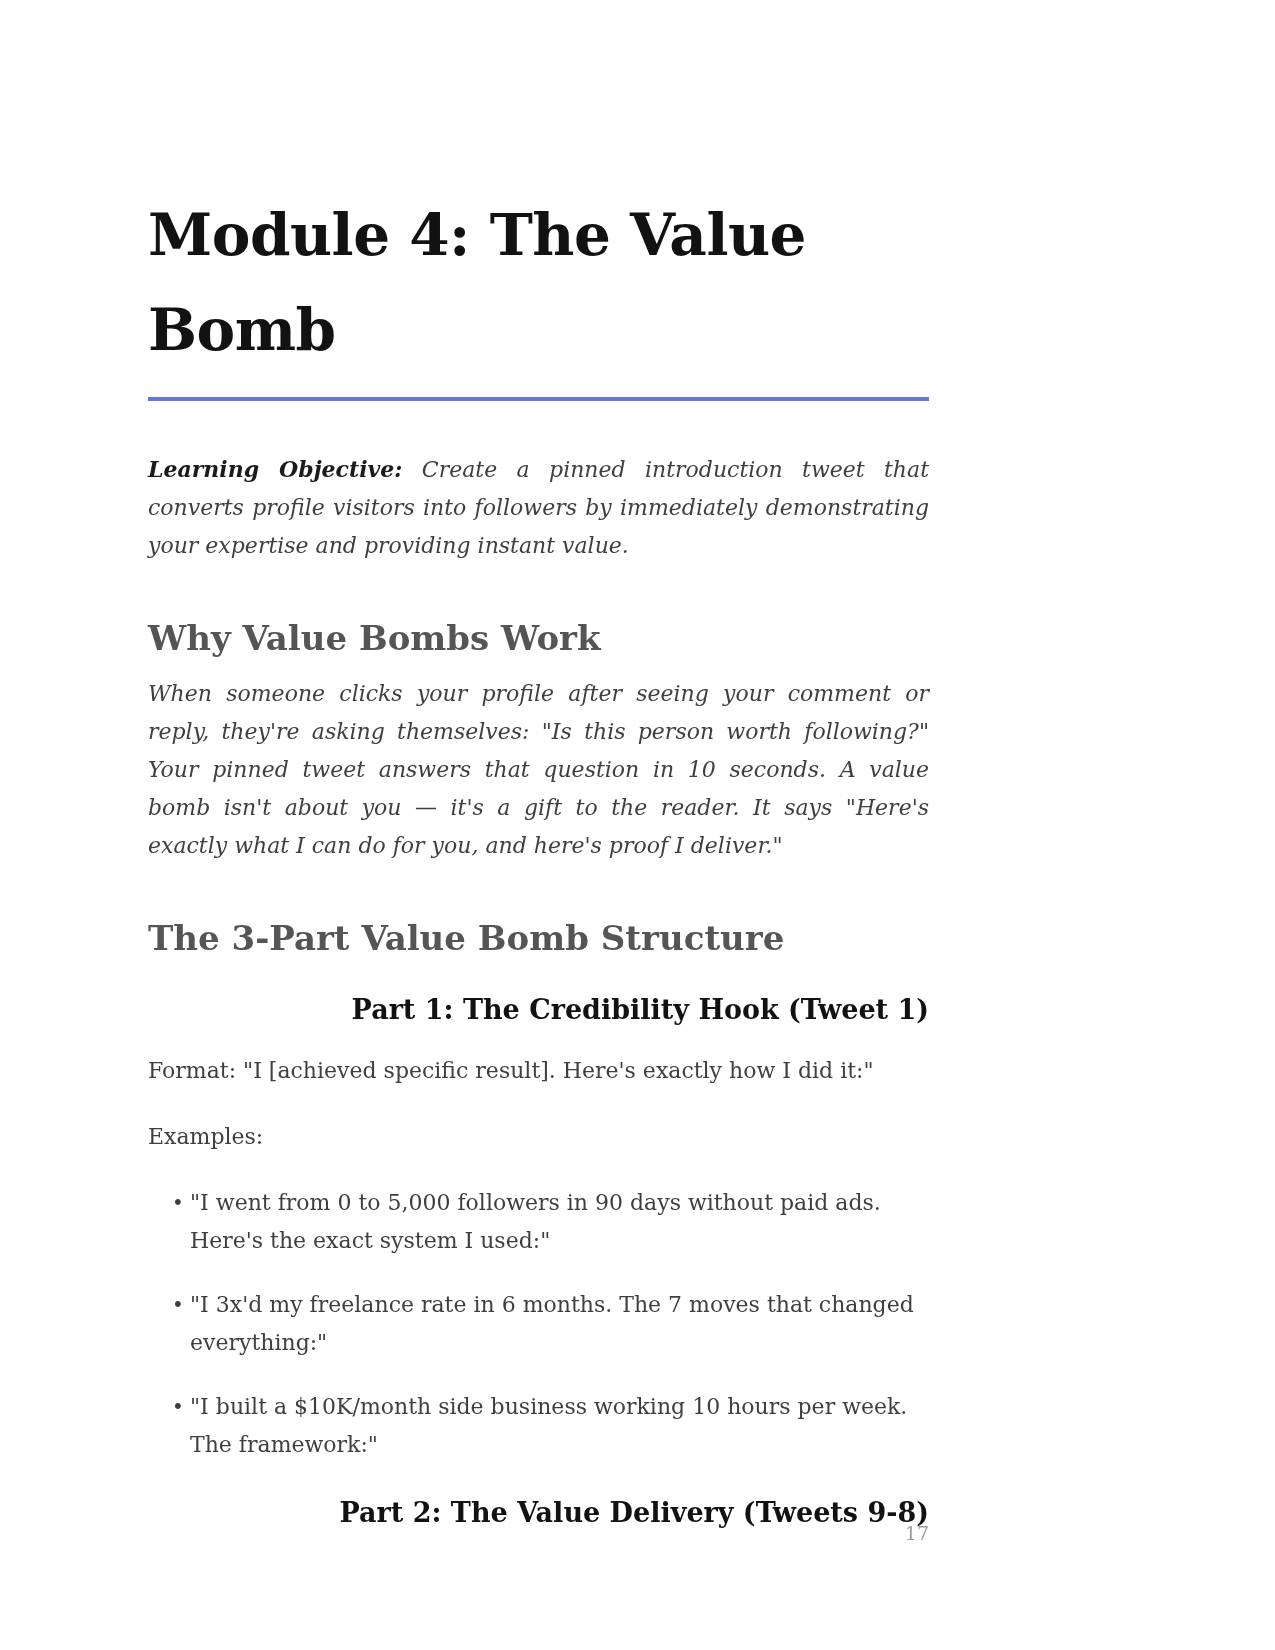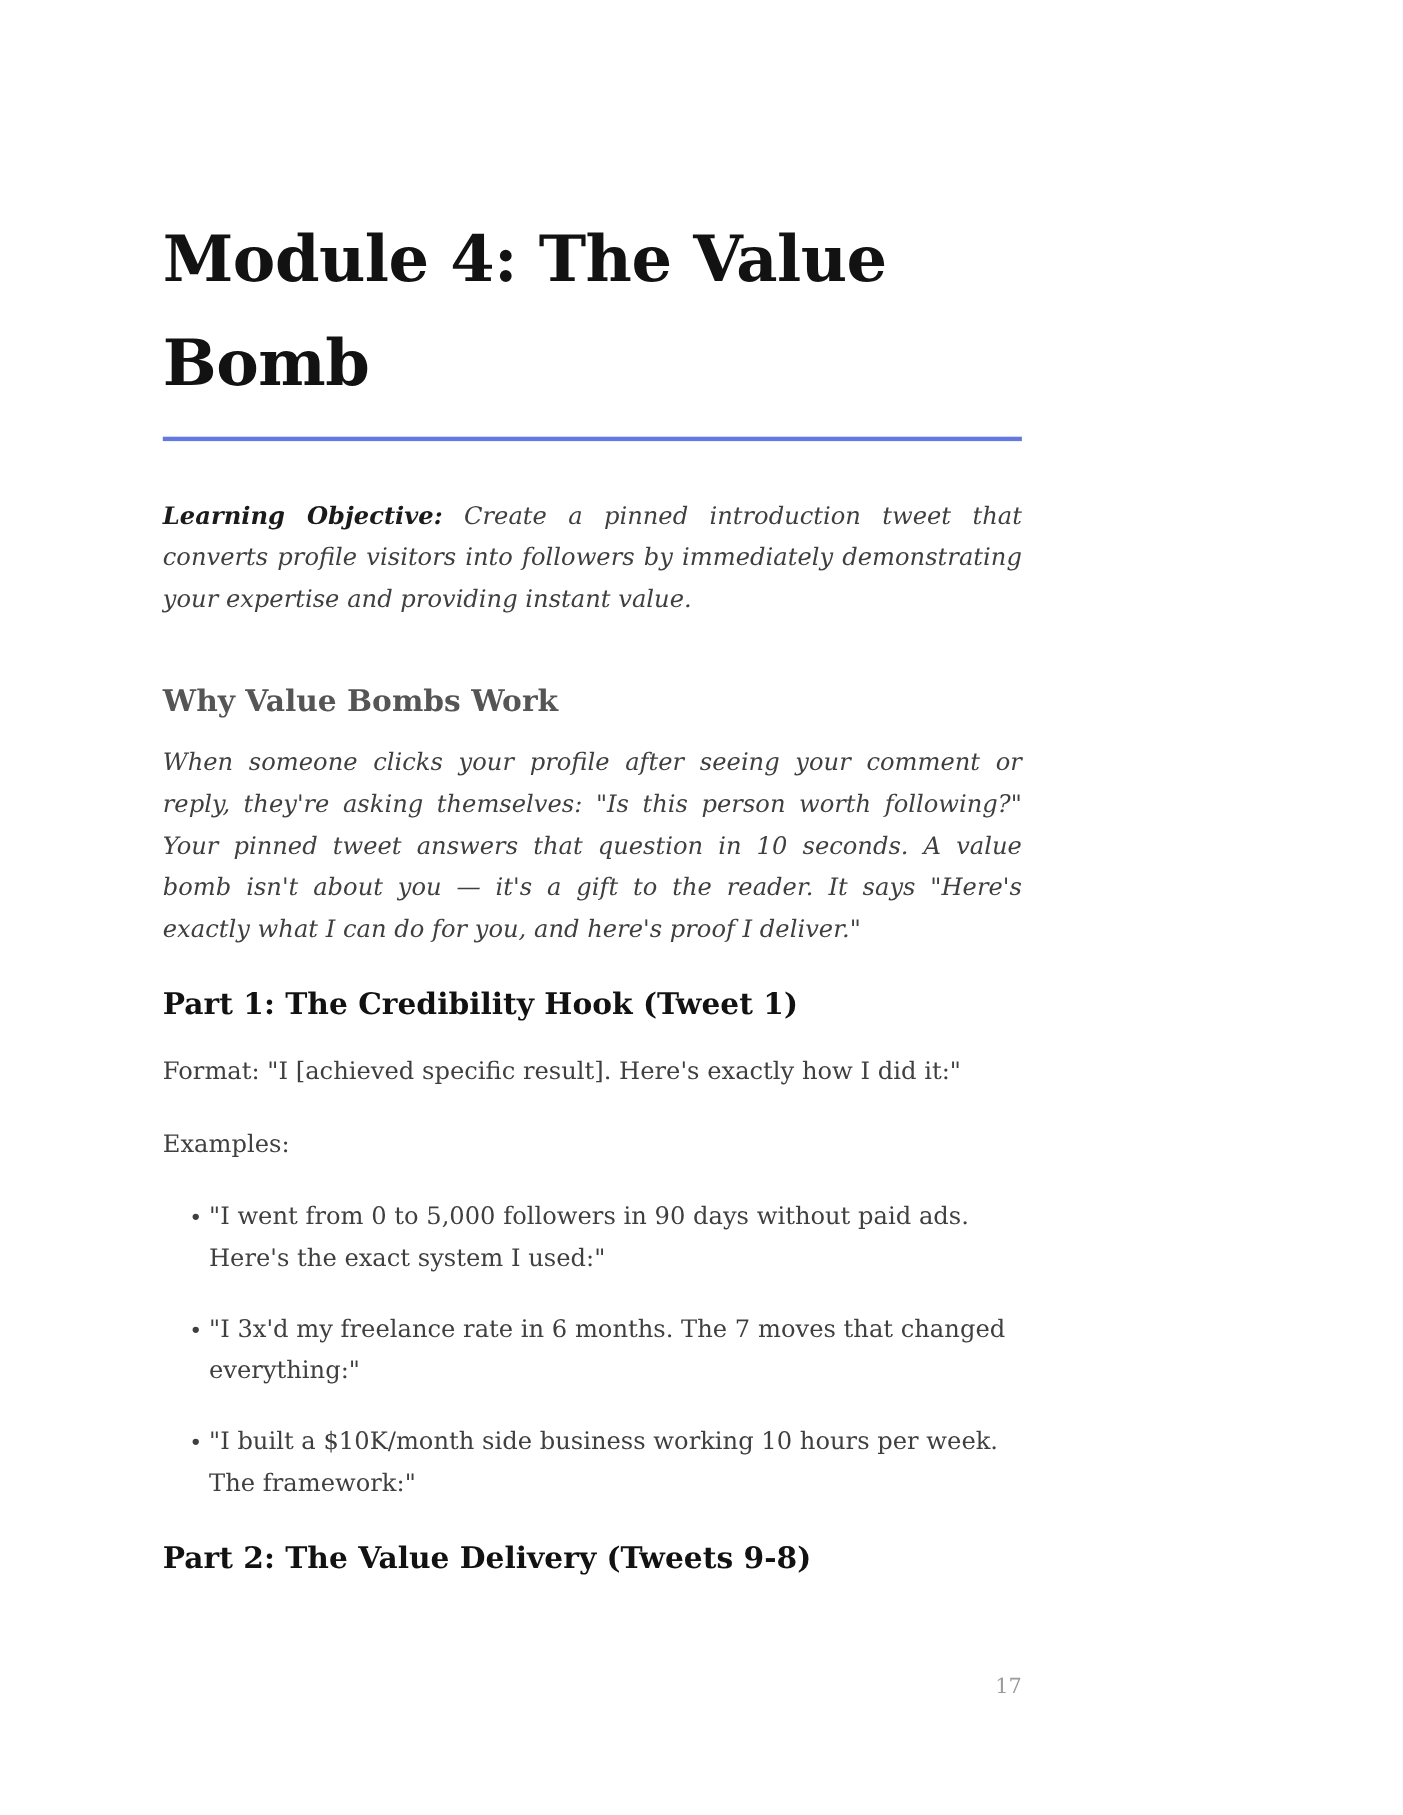--- a/index.html
+++ b/index.html
@@ -38,31 +38,32 @@
     font-size: 22px;
     line-height: 38px;
   }
   p.justify { text-align: justify; font-style: italic; }
   p.body-text strong {
     color: #1b1b1b;
     font-weight: 700;
   }
   h2 {
     margin: 50px 0 14px 0;
-    font-size: 27px;
+    font-size: 34px;
     line-height: 46px;
     font-weight: 700;
     color: #555555;
   }
   h3 {
     margin: 31px 0 25px 0;
     font-size: 27px;
     line-height: 35px;
     font-weight: 700;
     color: #121212;
+    text-align: right;
   }
   ul.examples {
     margin: 24px 0 0 0;
     padding: 0 0 0 42px;
     list-style: none;
   }
   ul.examples li {
     position: relative;
     margin: 0 0 26px 0;
     font-size: 22px;
@@ -96,20 +97,21 @@
   </h1>
 
   <hr class="divider">
 
   <p class="body-text justify"><strong>Learning Objective:</strong> <span>Create a pinned introduction tweet that converts profile visitors into followers by immediately demonstrating your expertise and providing instant value.</span></p>
 
   <h2>Why Value Bombs Work</h2>
 
   <p class="body-text justify">When someone clicks your profile after seeing your comment or reply, they're asking themselves: "Is this person worth following?" Your pinned tweet answers that question in 10 seconds. A value bomb isn't about you — it's a gift to the reader. It says "Here's exactly what I can do for you, and here's proof I deliver."</p>
 
+  <h2>The 3-Part Value Bomb Structure</h2>
 
   <h3>Part 1: The Credibility Hook (Tweet 1)</h3>
 
   <p class="body-text">Format: "I [achieved specific result]. Here's exactly how I did it:"</p>
 
   <p class="body-text">Examples:</p>
 
   <ul class="examples">
     <li>"I went from 0 to 5,000 followers in 90 days without paid ads. Here's the exact system I used:"</li>
     <li>"I 3x'd my freelance rate in 6 months. The 7 moves that changed everything:"</li>

